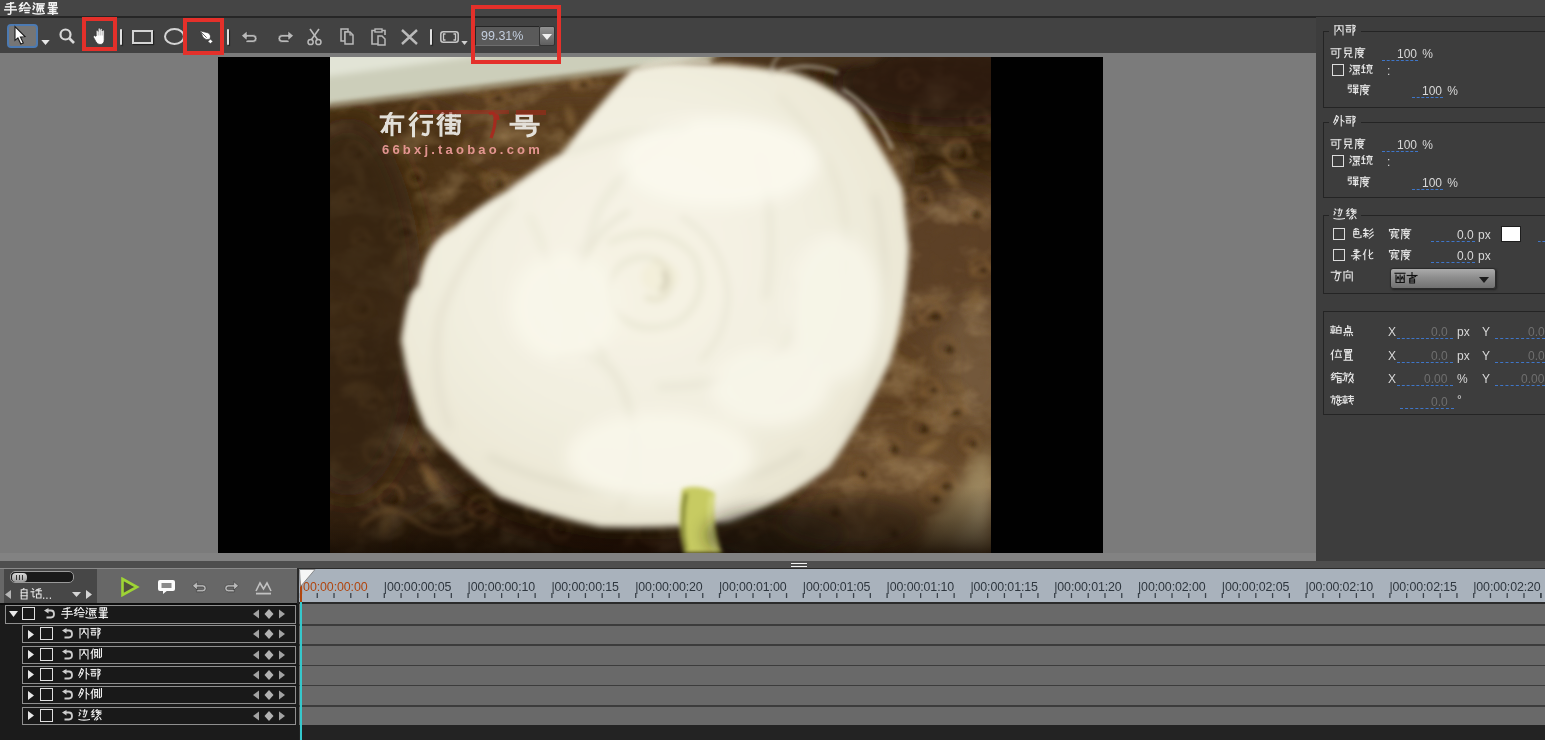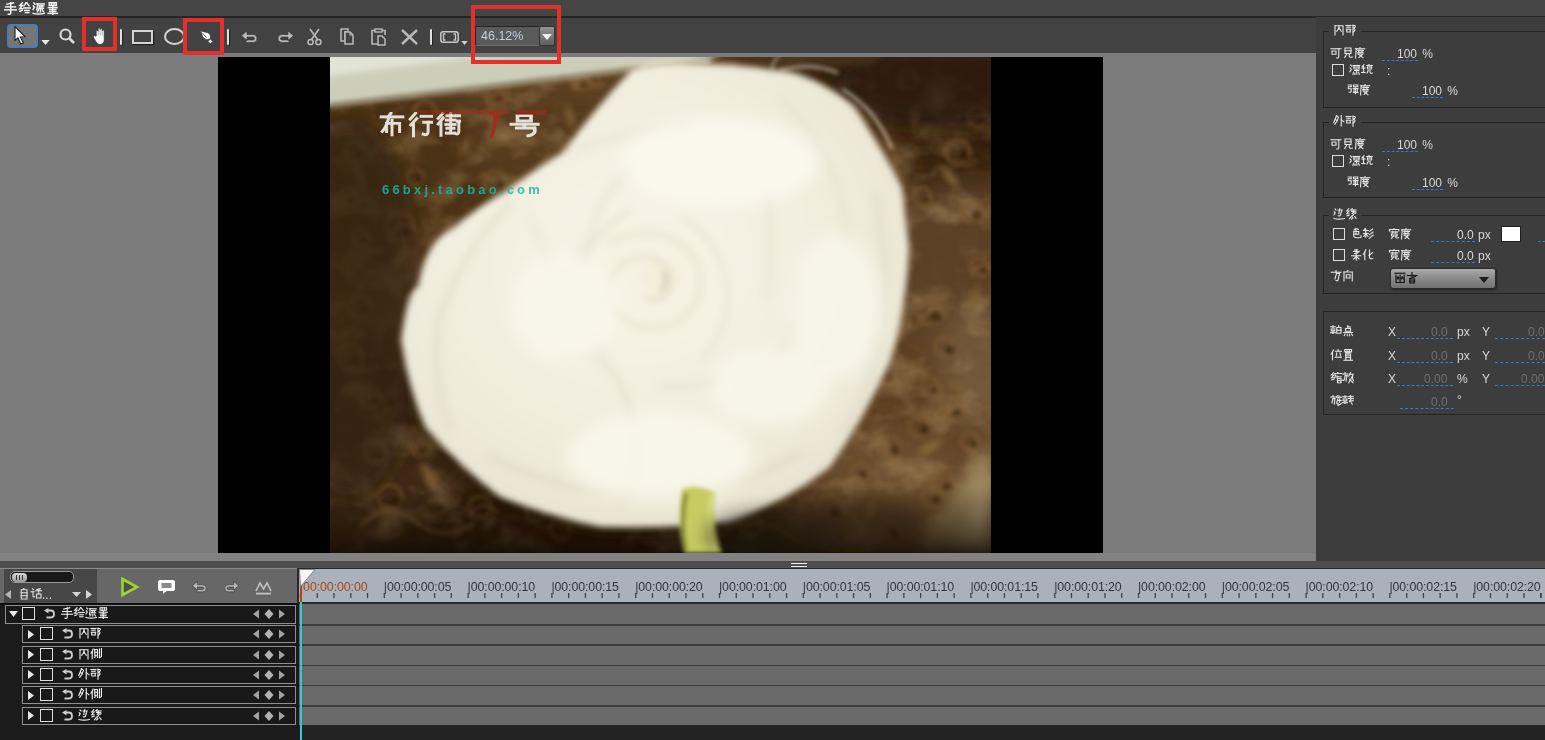--- a/index.html
+++ b/index.html
@@ -96,21 +96,21 @@
     </svg>
     <div style="position:absolute;left:430px;top:29px;width:2px;height:16px;background:#e0e0e0;border-radius:1px;box-shadow:1px 1px 1px #222;"></div>
     <svg style="position:absolute;left:440px;top:31px;width:19px;height:12px;" viewBox="0 0 19 12">
       <rect x="0.8" y="0.8" width="17.4" height="10.4" rx="2.5" fill="none" stroke="#c8c8c8" stroke-width="1.5"></rect>
       <path d="M5.5,3 H3.5 V9 H5.5 M13.5,3 H15.5 V9 H13.5" fill="none" stroke="#c8c8c8" stroke-width="1.3"></path>
     </svg>
     <svg style="position:absolute;left:461px;top:41px;width:7px;height:4px;" viewBox="0 0 8 5">
       <path d="M0,0 H8 L4,5 Z" fill="#d0d0d0"></path>
     </svg>
     <div style="position:absolute;left:475px;top:26px;width:64px;height:20px;background:#5a5a5a;border-top:1px solid #252525;border-left:1px solid #252525;border-bottom:1px solid #6e6e6e;"></div>
-    <div class="lbl" style="left:481px;top:29px;color:#c3cede;font-size:12.5px;">46.12%</div>
+    <div class="lbl" style="left:481px;top:29px;color:#c3cede;font-size:12.5px;">99.31%</div>
     <div style="position:absolute;left:539px;top:26px;width:16px;height:20px;background:linear-gradient(#929292,#5f5f5f);border-radius:2px;border:1px solid #333;"></div>
     <svg style="position:absolute;left:542px;top:34px;width:10px;height:6px;" viewBox="0 0 10 6">
       <path d="M0,0 H10 L5,6 Z" fill="#f0f0f0"></path>
     </svg>
     <div style="position:absolute;left:0px;top:53px;width:1316px;height:508px;background:#7b7b7b;"></div>
     <div style="position:absolute;left:218px;top:57px;width:885px;height:496px;background:#010101;"></div>
     <svg style="position:absolute;left:330px;top:57px;width:661px;height:496px;" viewBox="0 0 661 496" preserveAspectRatio="none">
       <defs>
         <filter id="b2" x="-60%" y="-60%" width="220%" height="220%">
           <feGaussianBlur stdDeviation="2"></feGaussianBlur>
@@ -473,21 +473,21 @@
           <path d="M48,38 V50"></path>
           <path d="M26,52 H78"></path>
           <path d="M78,52 Q84,76 60,80"></path>
         </g>
       </svg></div>
     <svg style="position:absolute;left:486px;top:110px;width:14px;height:30px;" viewBox="0 0 14 30">
       <path d="M3,4 Q8,1 9,7 Q10,15 5,28 M9,7 Q12,3 12,10" stroke="#ae241c" stroke-width="3.2" fill="none" opacity="0.85"></path>
     </svg>
     <div style="position:absolute;left:417px;top:110px;width:92px;height:4px;background:#a8281c;opacity:0.5;"></div>
     <div style="position:absolute;left:516px;top:110px;width:30px;height:5px;background:#a8281c;opacity:0.55;"></div>
-    <div class="lbl" style="left:382px;top:142px;color:#14b8a6;opacity:0.85;font-size:13px;letter-spacing:3.2px;font-weight:bold;margin-top:40px;">66bxj.taobao.com</div>
+    <div class="lbl" style="left:382px;top:142px;color:#fca5a5;opacity:0.85;font-size:13px;letter-spacing:3.2px;font-weight:bold;">66bxj.taobao.com</div>
     <div style="position:absolute;left:82px;top:17px;width:35px;height:34px;border:4px solid #e4302a;background:transparent;z-index:50;"></div>
     <div style="position:absolute;left:183px;top:18px;width:41px;height:37px;border:4px solid #e4302a;background:transparent;z-index:50;"></div>
     <div style="position:absolute;left:471px;top:5px;width:90px;height:59px;border:4px solid #e4302a;background:transparent;z-index:50;"></div>
     <div style="position:absolute;left:0px;top:553px;width:1316px;height:8px;background:#828282;"></div>
     <div style="position:absolute;left:1316px;top:17px;width:229px;height:546px;background:#3d3d3d;"></div>
     <div style="position:absolute;left:0px;top:561px;width:1545px;height:7px;background:#4e4e4e;"></div>
     <div style="position:absolute;left:791px;top:562.5px;width:16px;height:1.5px;background:#f2f2f2;z-index:5;"></div>
     <div style="position:absolute;left:791px;top:565.5px;width:16px;height:1.5px;background:#f2f2f2;z-index:5;"></div>
     <div style="position:absolute;left:0px;top:568px;width:1545px;height:2px;background:#141414;"></div>
     <div style="position:absolute;left:1323px;top:31px;width:260px;height:77px;border:1px solid #242424;border-top:1px solid #242424;box-shadow:inset 0 0 0 0 #555;"></div>

